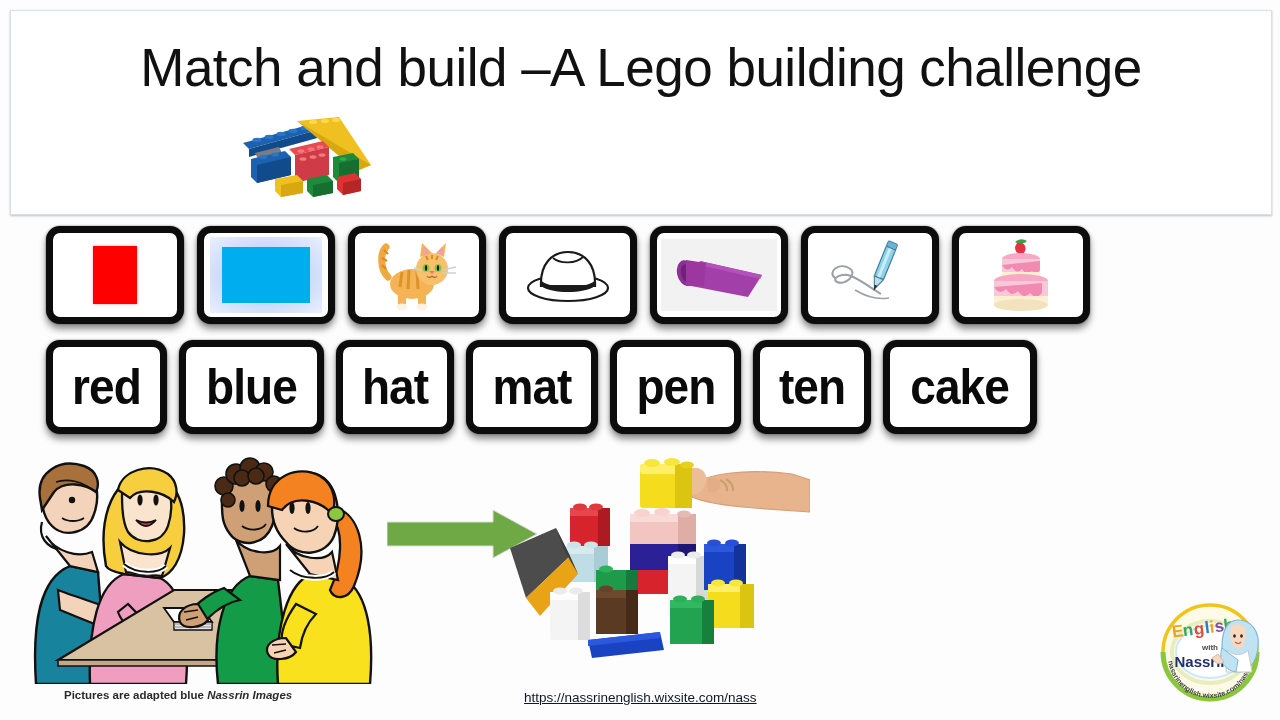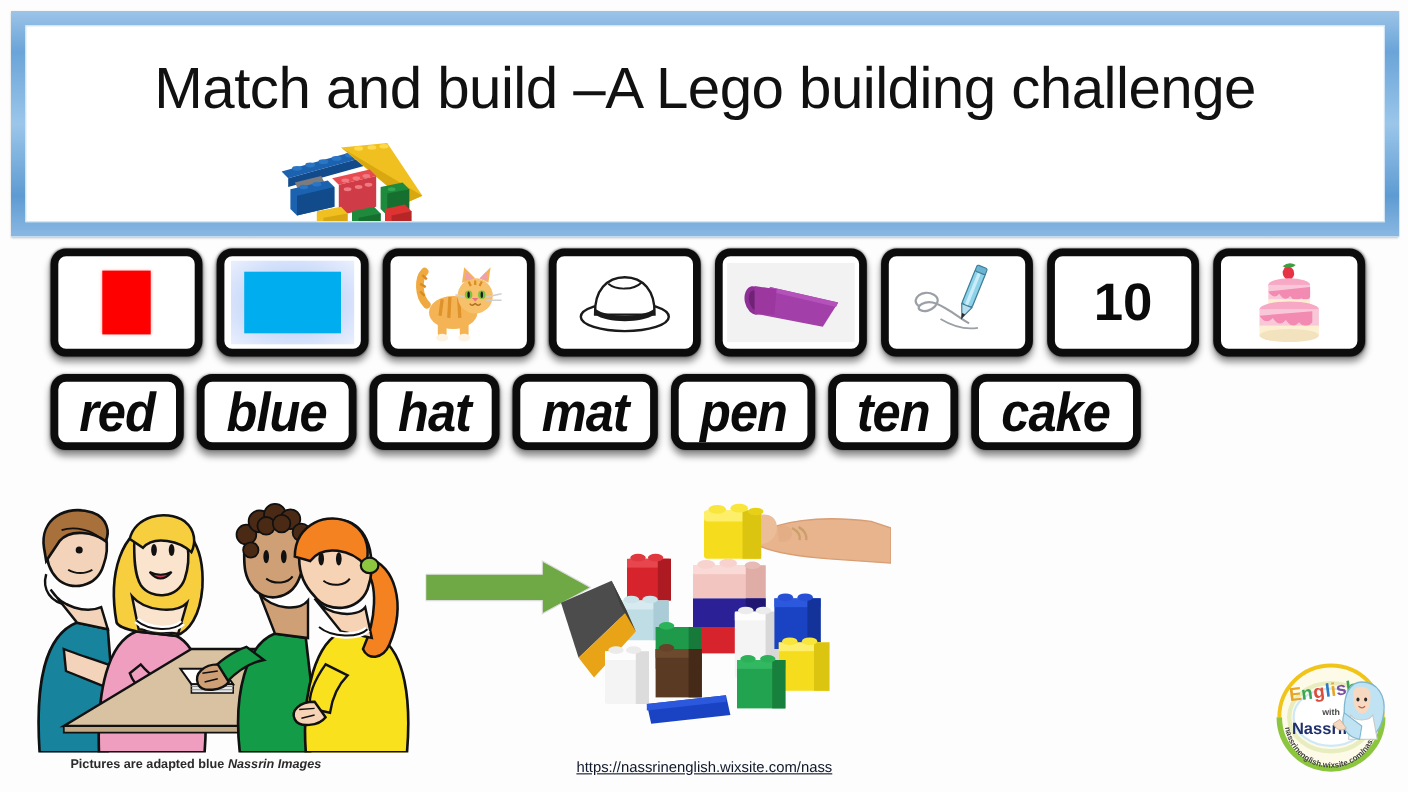--- a/index.html
+++ b/index.html
@@ -14,21 +14,20 @@
     width: 1280px; height: 720px;
     background: #fdfdfd;
   }
 
   
   #title-frame {
     position: absolute;
     left: 10px; top: 10px;
     width: 1262px; height: 205px;
     background: linear-gradient(180deg,#9cc4e8 0%, #6aa4d8 18%, #9bc6ea 50%, #5e9bd2 82%, #8ab8e2 100%);
-    padding: 13px;
     box-shadow: 0 1px 2px rgba(0,0,0,0.25);
   }
   #title-frame-inner {
     width: 100%; height: 100%;
     background: #ffffff;
     border: 1px solid #cfe3f5;
     position: relative;
     overflow: hidden;
   }
   #title-text {
@@ -64,24 +63,23 @@
     border-radius: 14px;
     box-shadow: 0 5px 7px rgba(0,0,0,0.45), 0 0 2px rgba(0,0,0,0.5);
     display: flex;
     align-items: center;
     justify-content: center;
     overflow: hidden;
   }
   .pic-card { width: 138px; height: 98px; margin-right: 13px; }
   .pic-card:last-child { margin-right: 0; }
   .word-card {
-    height: 69px;
+    height: 94px;
     margin-right: 12px;
     padding: 0 16px;
-    font-style: italic;
   }
   .word-card:last-child { margin-right: 12px; }
   .word-label {
     font-family: "Liberation Sans", sans-serif;
     font-weight: bold;
     font-size: 50px;
     line-height: 52px;
     color: #0a0a0a;
     letter-spacing: -1px;
     white-space: nowrap;
@@ -311,23 +309,20 @@
         <g transform="rotate(22 56 30)">
           <rect x="52" y="4" width="10" height="34" rx="2" fill="#8ed2ea" stroke="#3f7f99" stroke-width="1.2"></rect>
           <rect x="55" y="4" width="3" height="34" fill="#c9ecf7"></rect>
           <rect x="52" y="0" width="10" height="6" rx="1.5" fill="#6ab4d1" stroke="#3f7f99" stroke-width="1"></rect>
           <polygon points="52,38 62,38 57,50" fill="#b9dfee" stroke="#3f7f99" stroke-width="1.1"></polygon>
           <polygon points="55.5,46 58.5,46 57,52" fill="#2b2b2b"></polygon>
         </g>
       </svg>
     </div>
 
-    <div class="card pic-card">
-      <span class="num-label">10</span>
-    </div>
 
     <div class="card pic-card">
       <svg width="72" height="80" viewBox="0 0 72 80">
 
         <path d="M32 8 q6 -2 8 3 q2 6 -4 9 q-6 -2 -6 -8 z" fill="#e53244"></path>
         <path d="M30 7 q6 -5 12 -1 q-3 3 -6 2 q-3 1 -6 -1 z" fill="#3e9e41"></path>
 
         <ellipse cx="36" cy="24" rx="19" ry="6" fill="#f7a8c4"></ellipse>
         <rect x="17" y="24" width="38" height="14" fill="#f9c8d8"></rect>
         <path d="M17 30 q5 8 10 2 q5 8 10 2 q5 8 10 2 q4 5 8 -1 l0 -9 z" fill="#f28ab2"></path>

